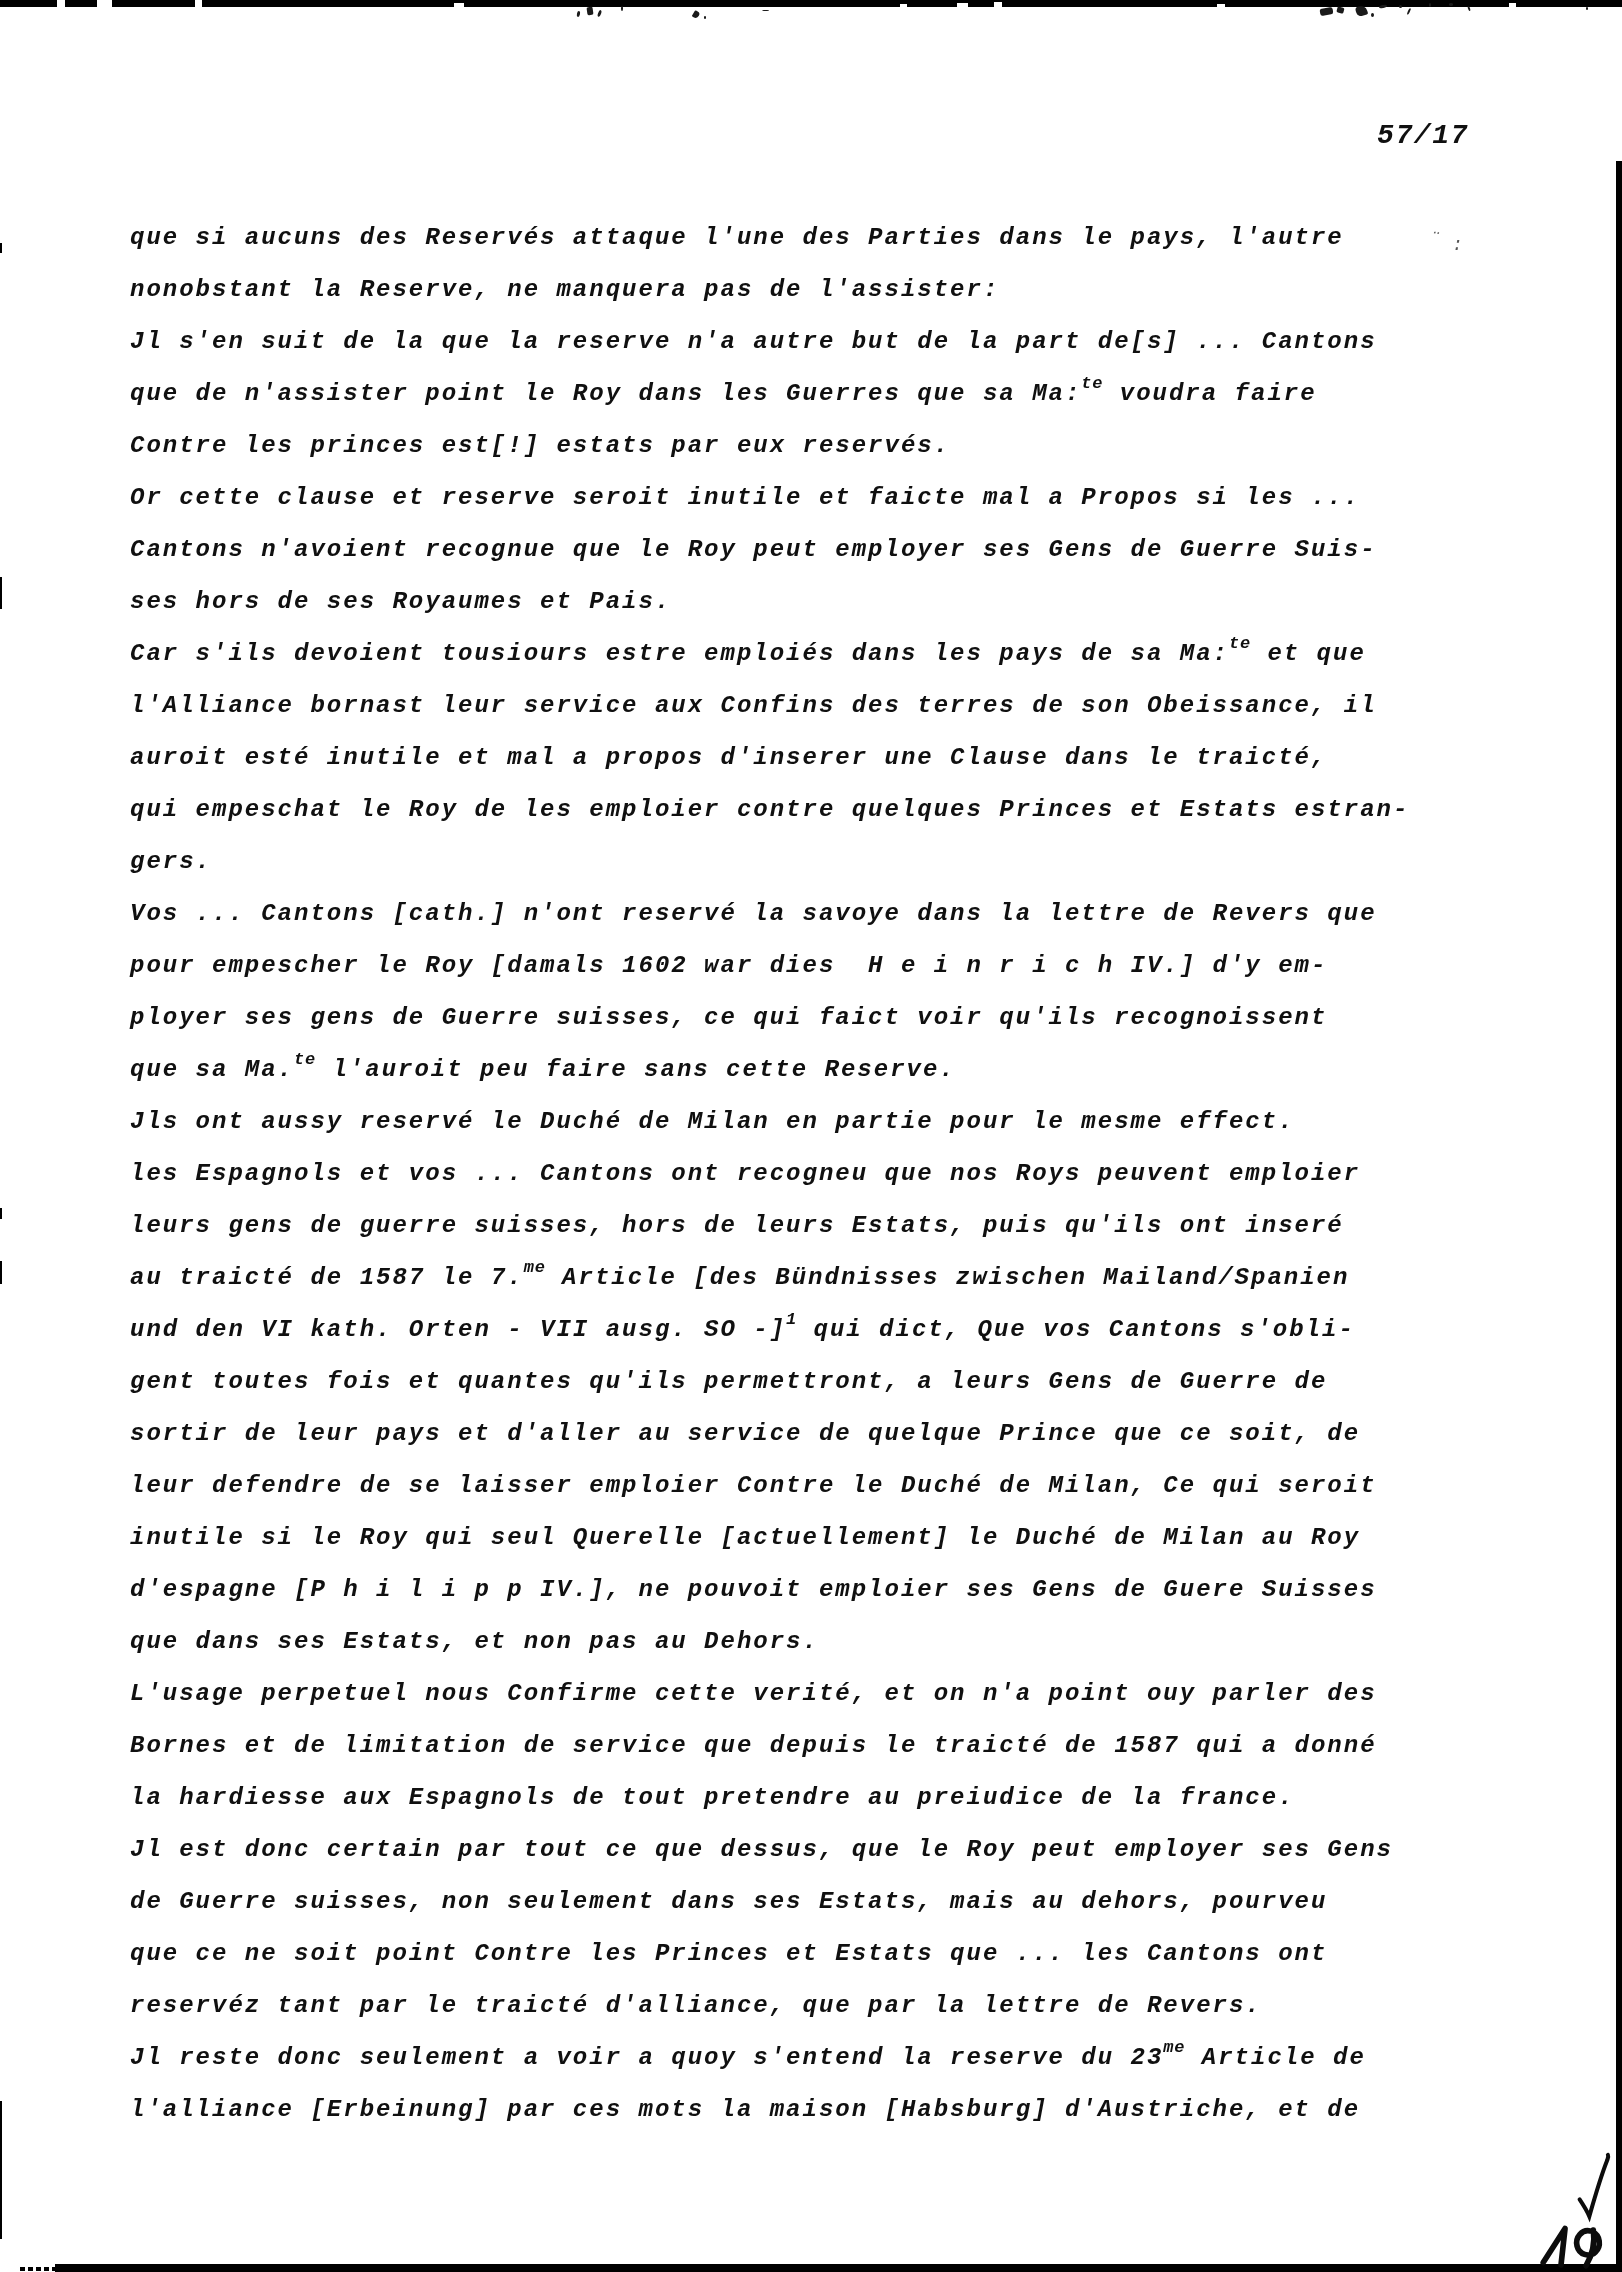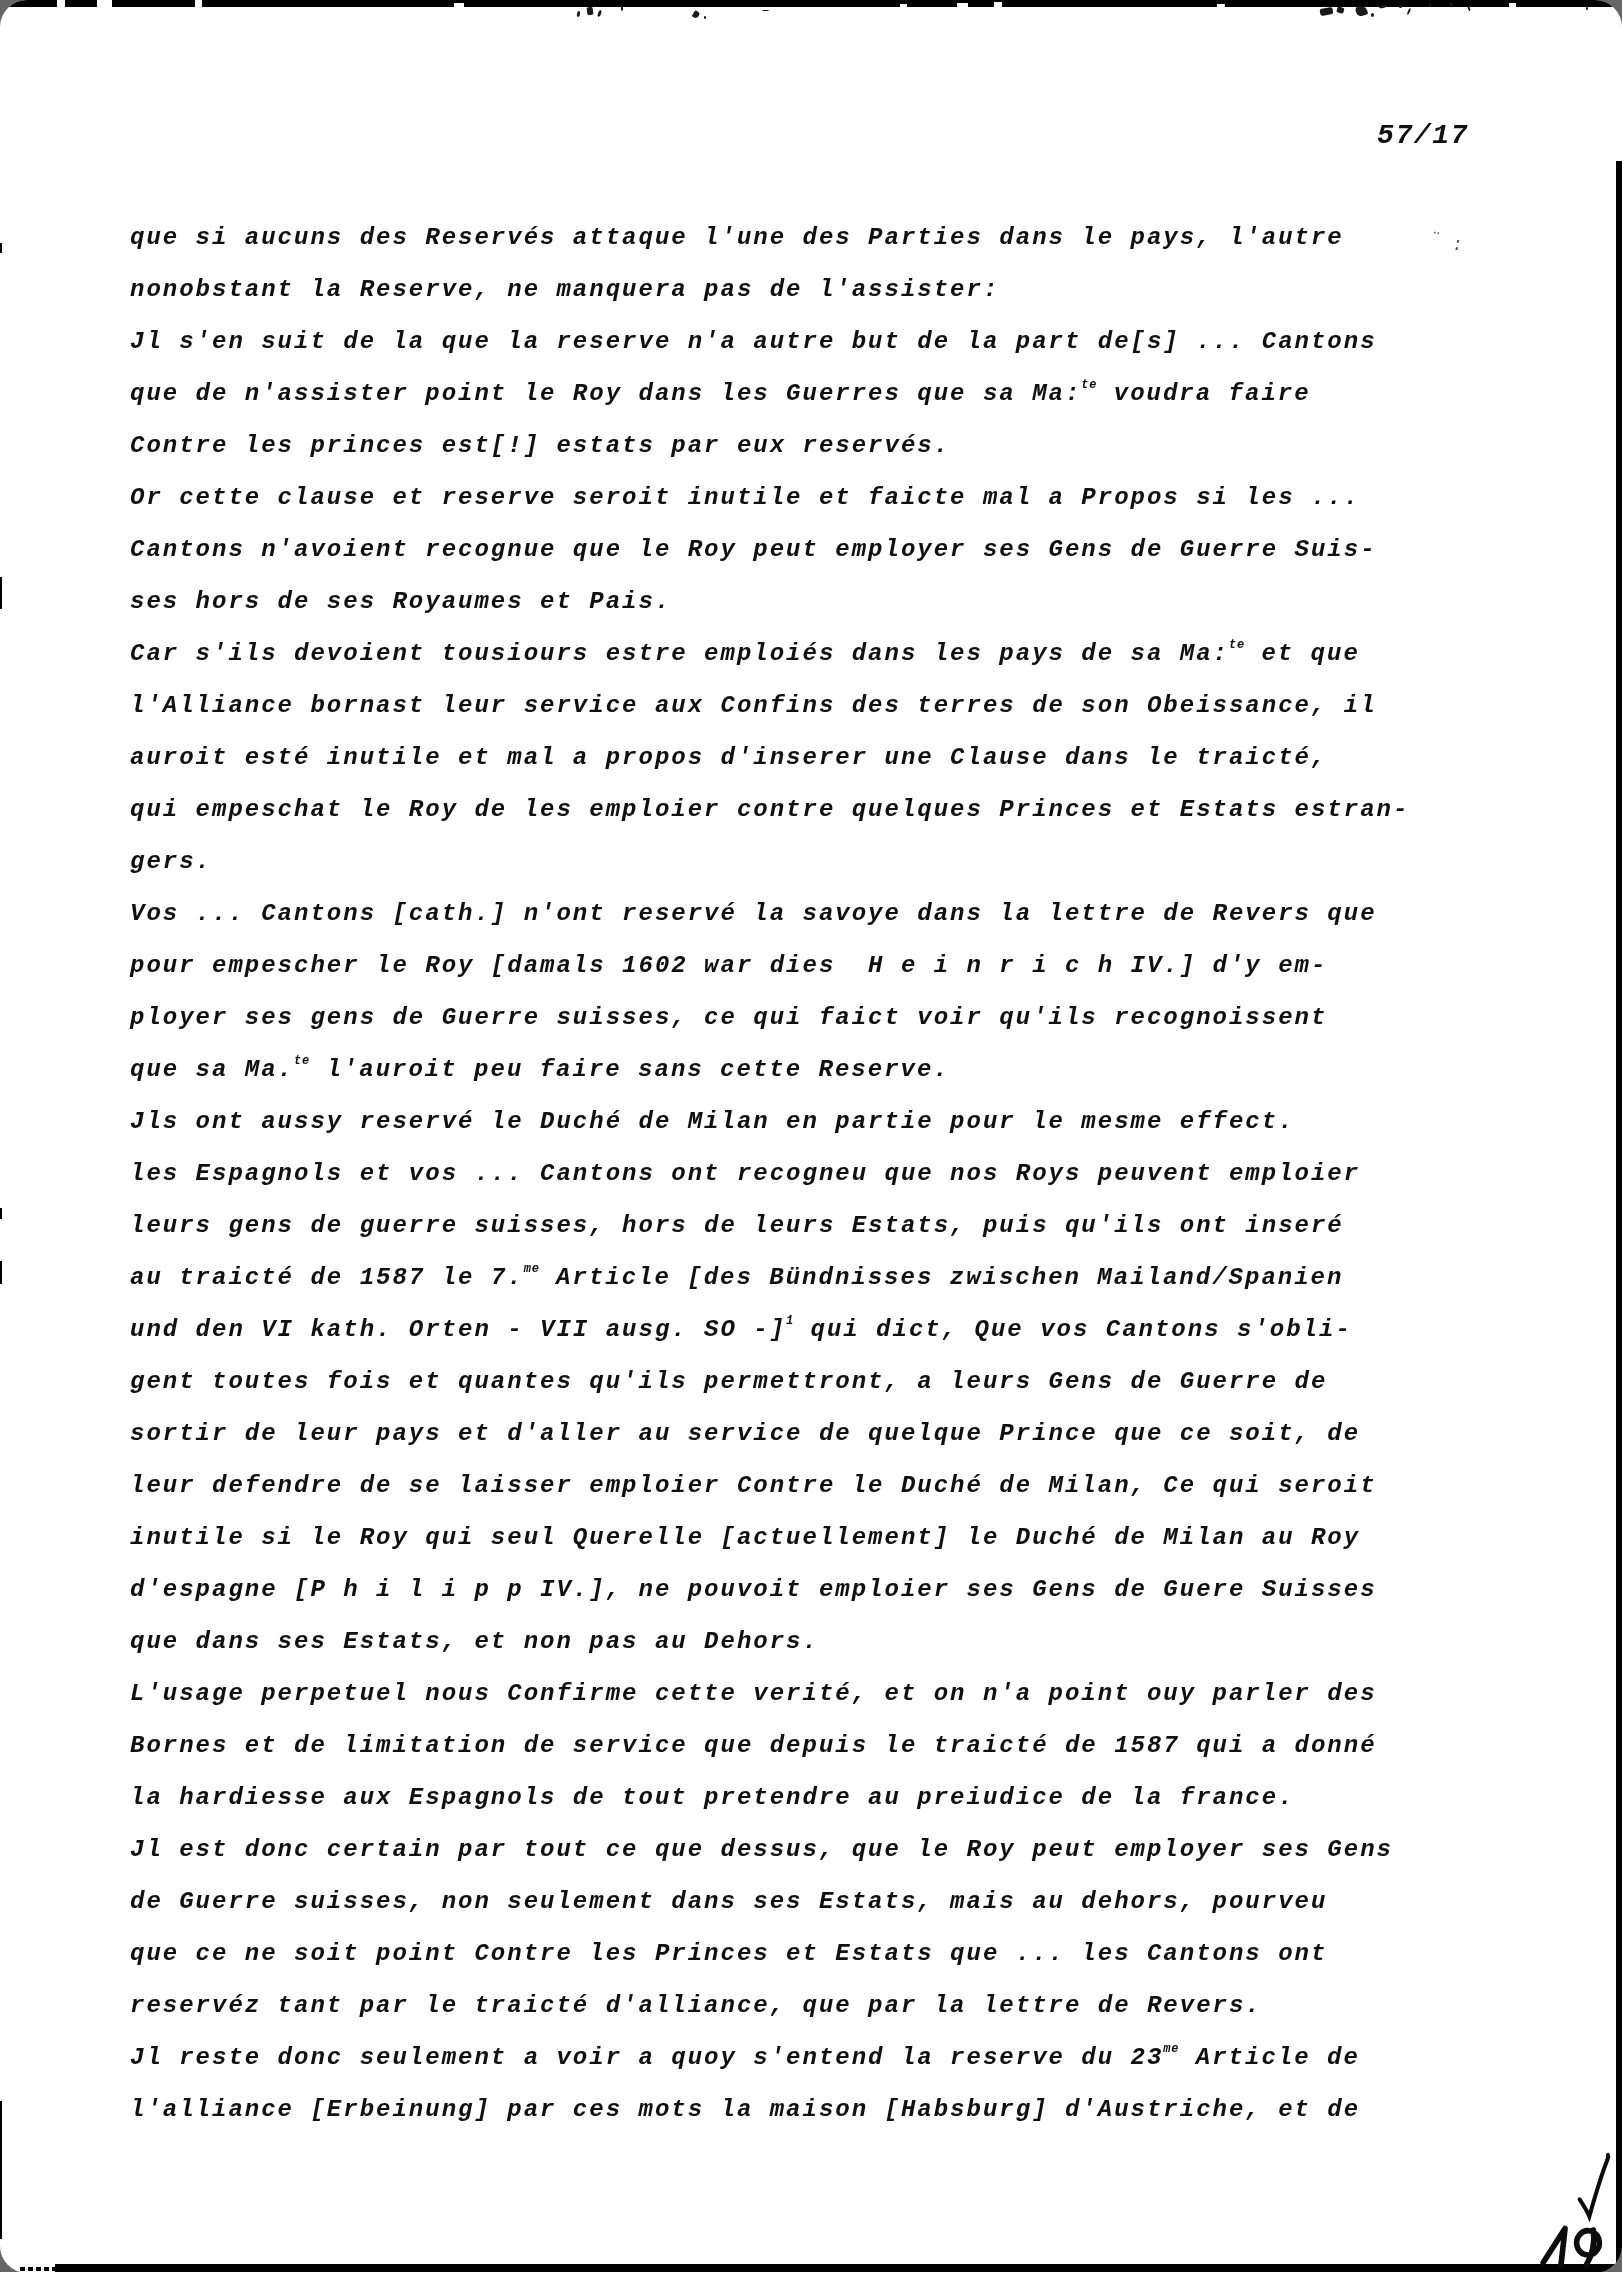--- a/index.html
+++ b/index.html
@@ -3,21 +3,20 @@
 <meta charset="utf-8">
 <style>
   html,body{margin:0;padding:0;background:#666;}
   .page{
     position:relative;
     width:1622px;height:2273px;
     background:#ffffff;
     overflow:hidden;
     font-family:"Liberation Mono","DejaVu Sans Mono",monospace;
     color:#101010;
-    border-radius:27px;
   }
   
   .edge-top{
     position:absolute;left:0;top:0;width:1622px;height:7.3px;background:#000;
   }
   .edge-top .nick{position:absolute;top:0;height:7.3px;background:#fff;}
   .edge-right{position:absolute;right:0;top:161px;width:5.7px;height:2112px;background:#000;}
   .edge-bottom{position:absolute;left:55px;bottom:0;width:1567px;height:9px;background:#000;}
   .edge-bottom-dots{position:absolute;left:19.5px;bottom:1.6px;width:36px;height:4px;
     background:repeating-linear-gradient(90deg,#000 0 4.9px,#fff 4.9px 8px);}
@@ -31,21 +30,21 @@
   .text-block{
     position:absolute;left:130px;top:212px;width:1379px;
     font-style:italic;font-size:24px;font-weight:700;
     letter-spacing:2px;
     white-space:pre;
   }
   .text-block .line{
     height:52px;line-height:52px;font-style:italic;
   }
   .text-block .sup{
-    font-size:12px;position:relative;top:-12px;letter-spacing:0.8px;
+    font-size:17px;position:relative;top:-12px;letter-spacing:0.8px;
   }
   .trail-mark{position:absolute;color:#555;font-size:18px;font-style:italic;}
   
   .handwriting{position:absolute;left:1523px;top:2131px;}
 </style>
 </head>
 <body>
 
 <div class="page">
 

